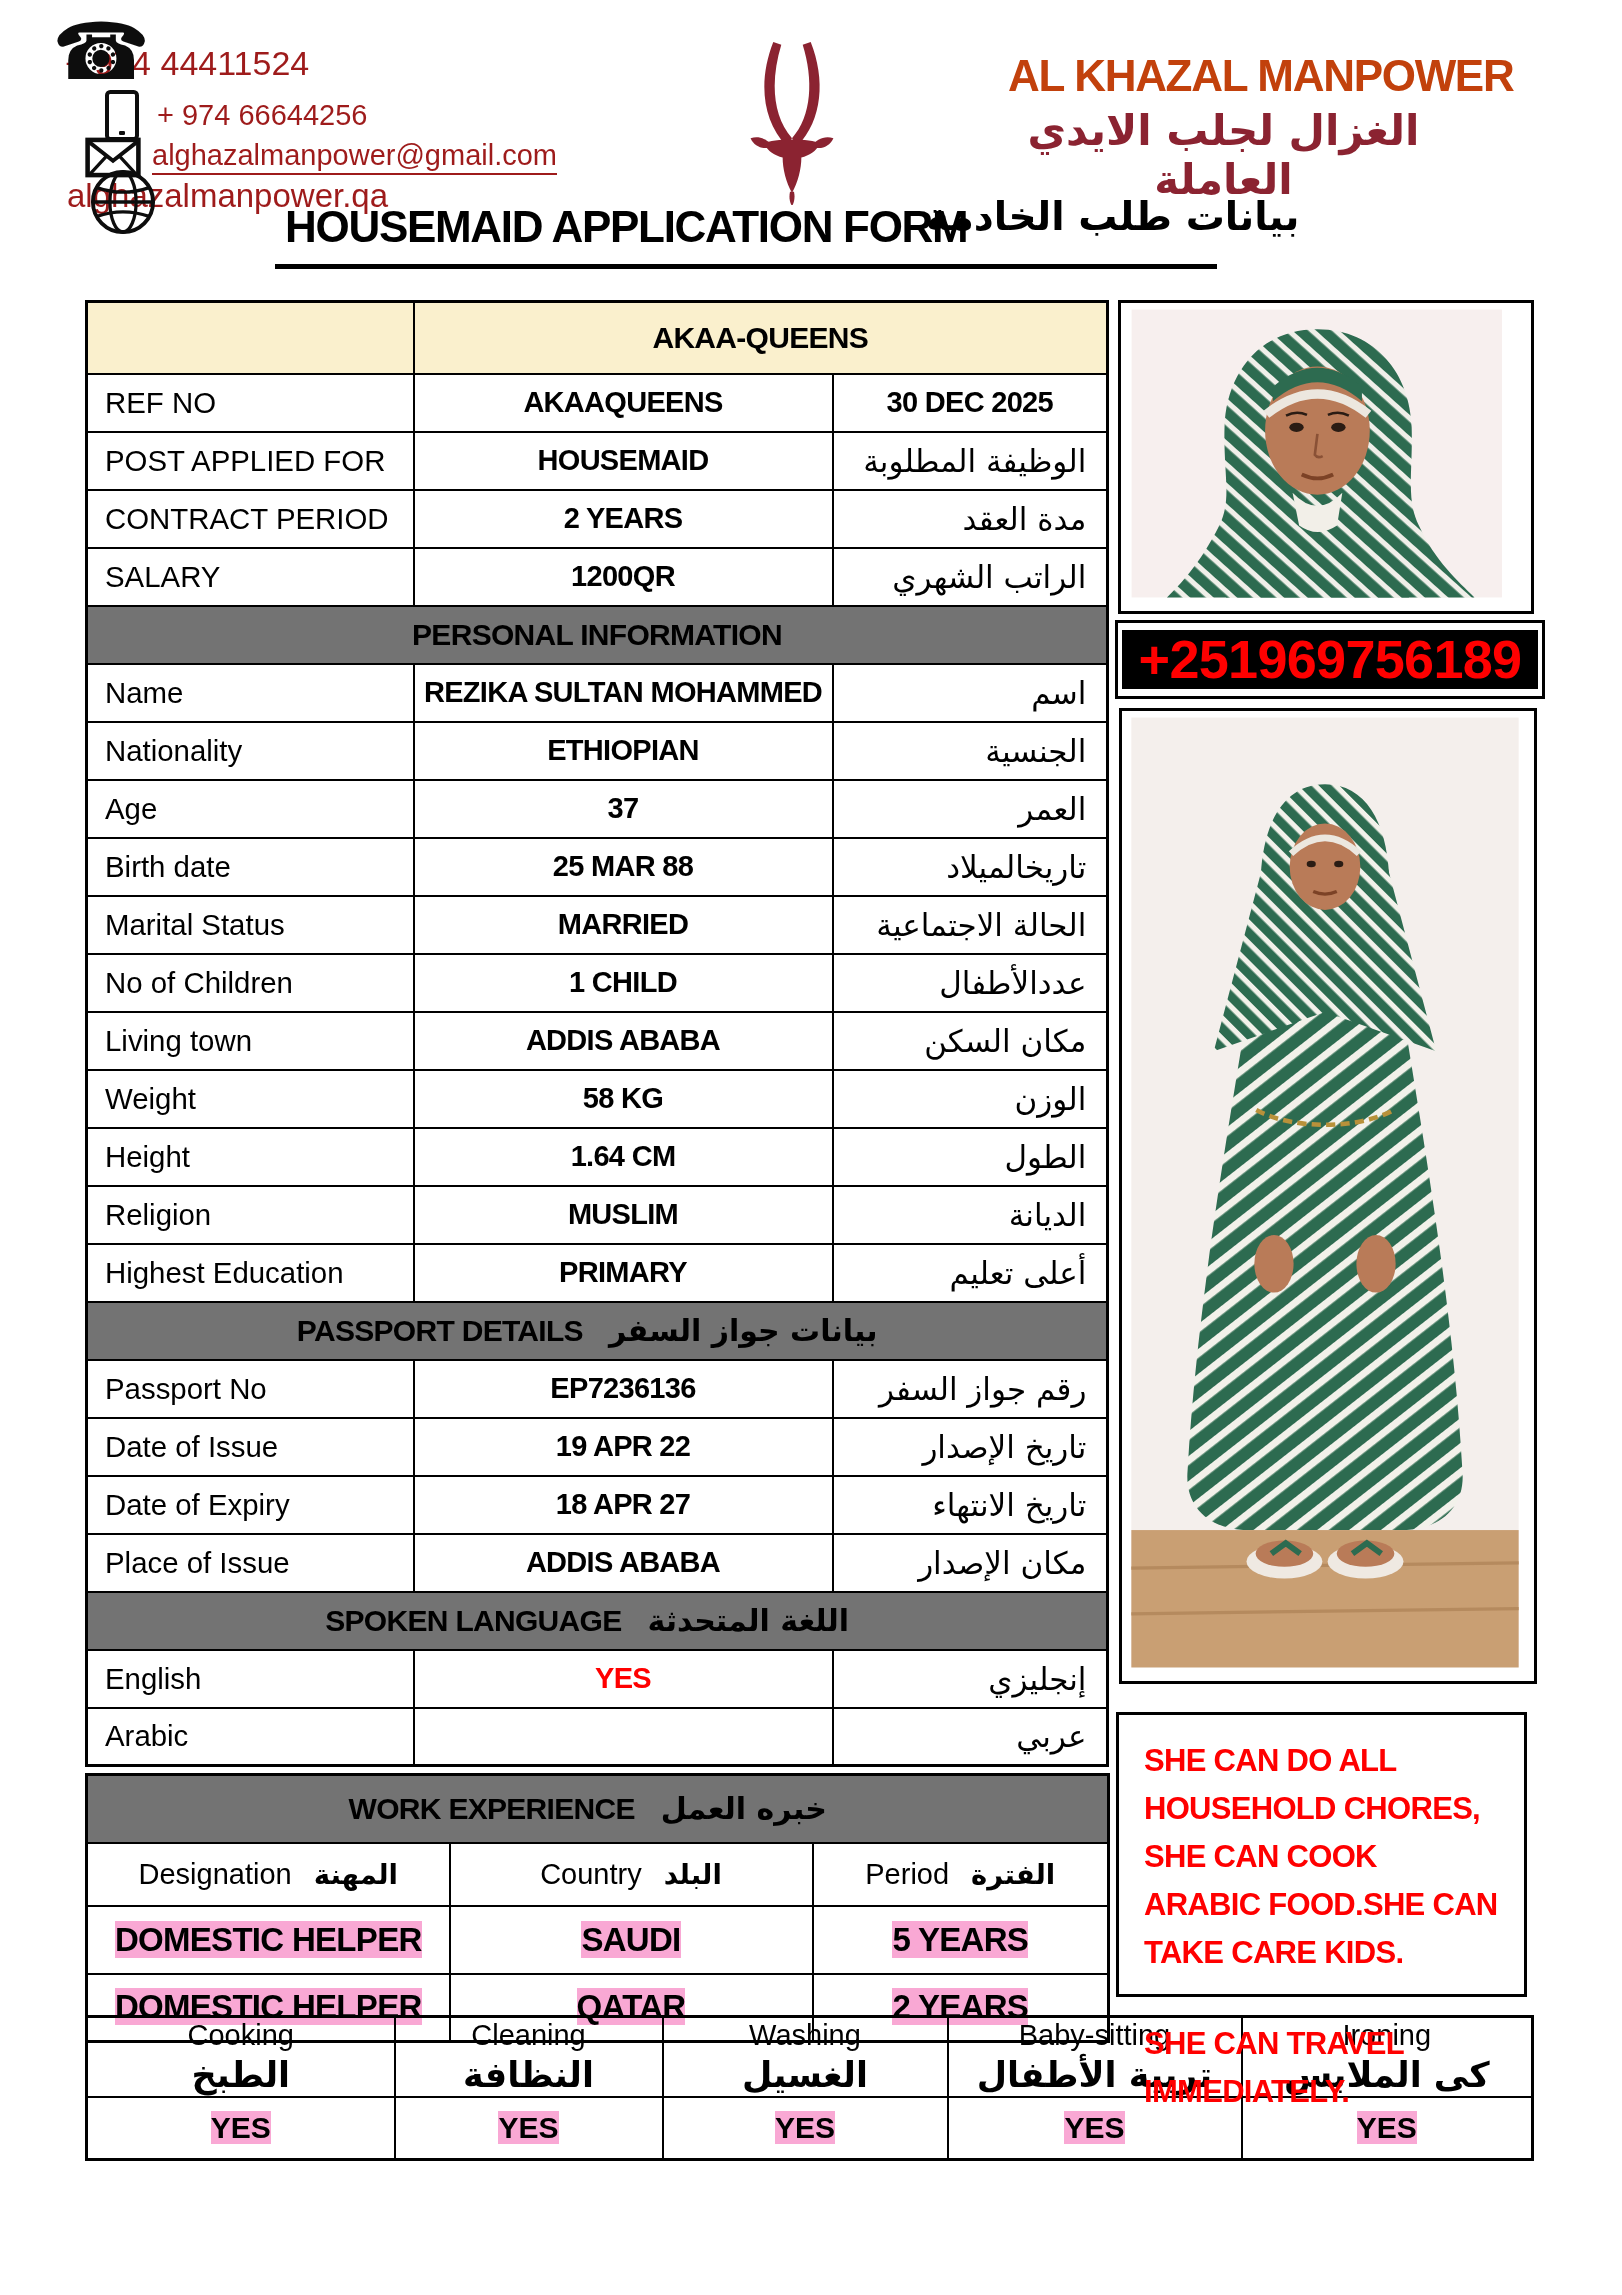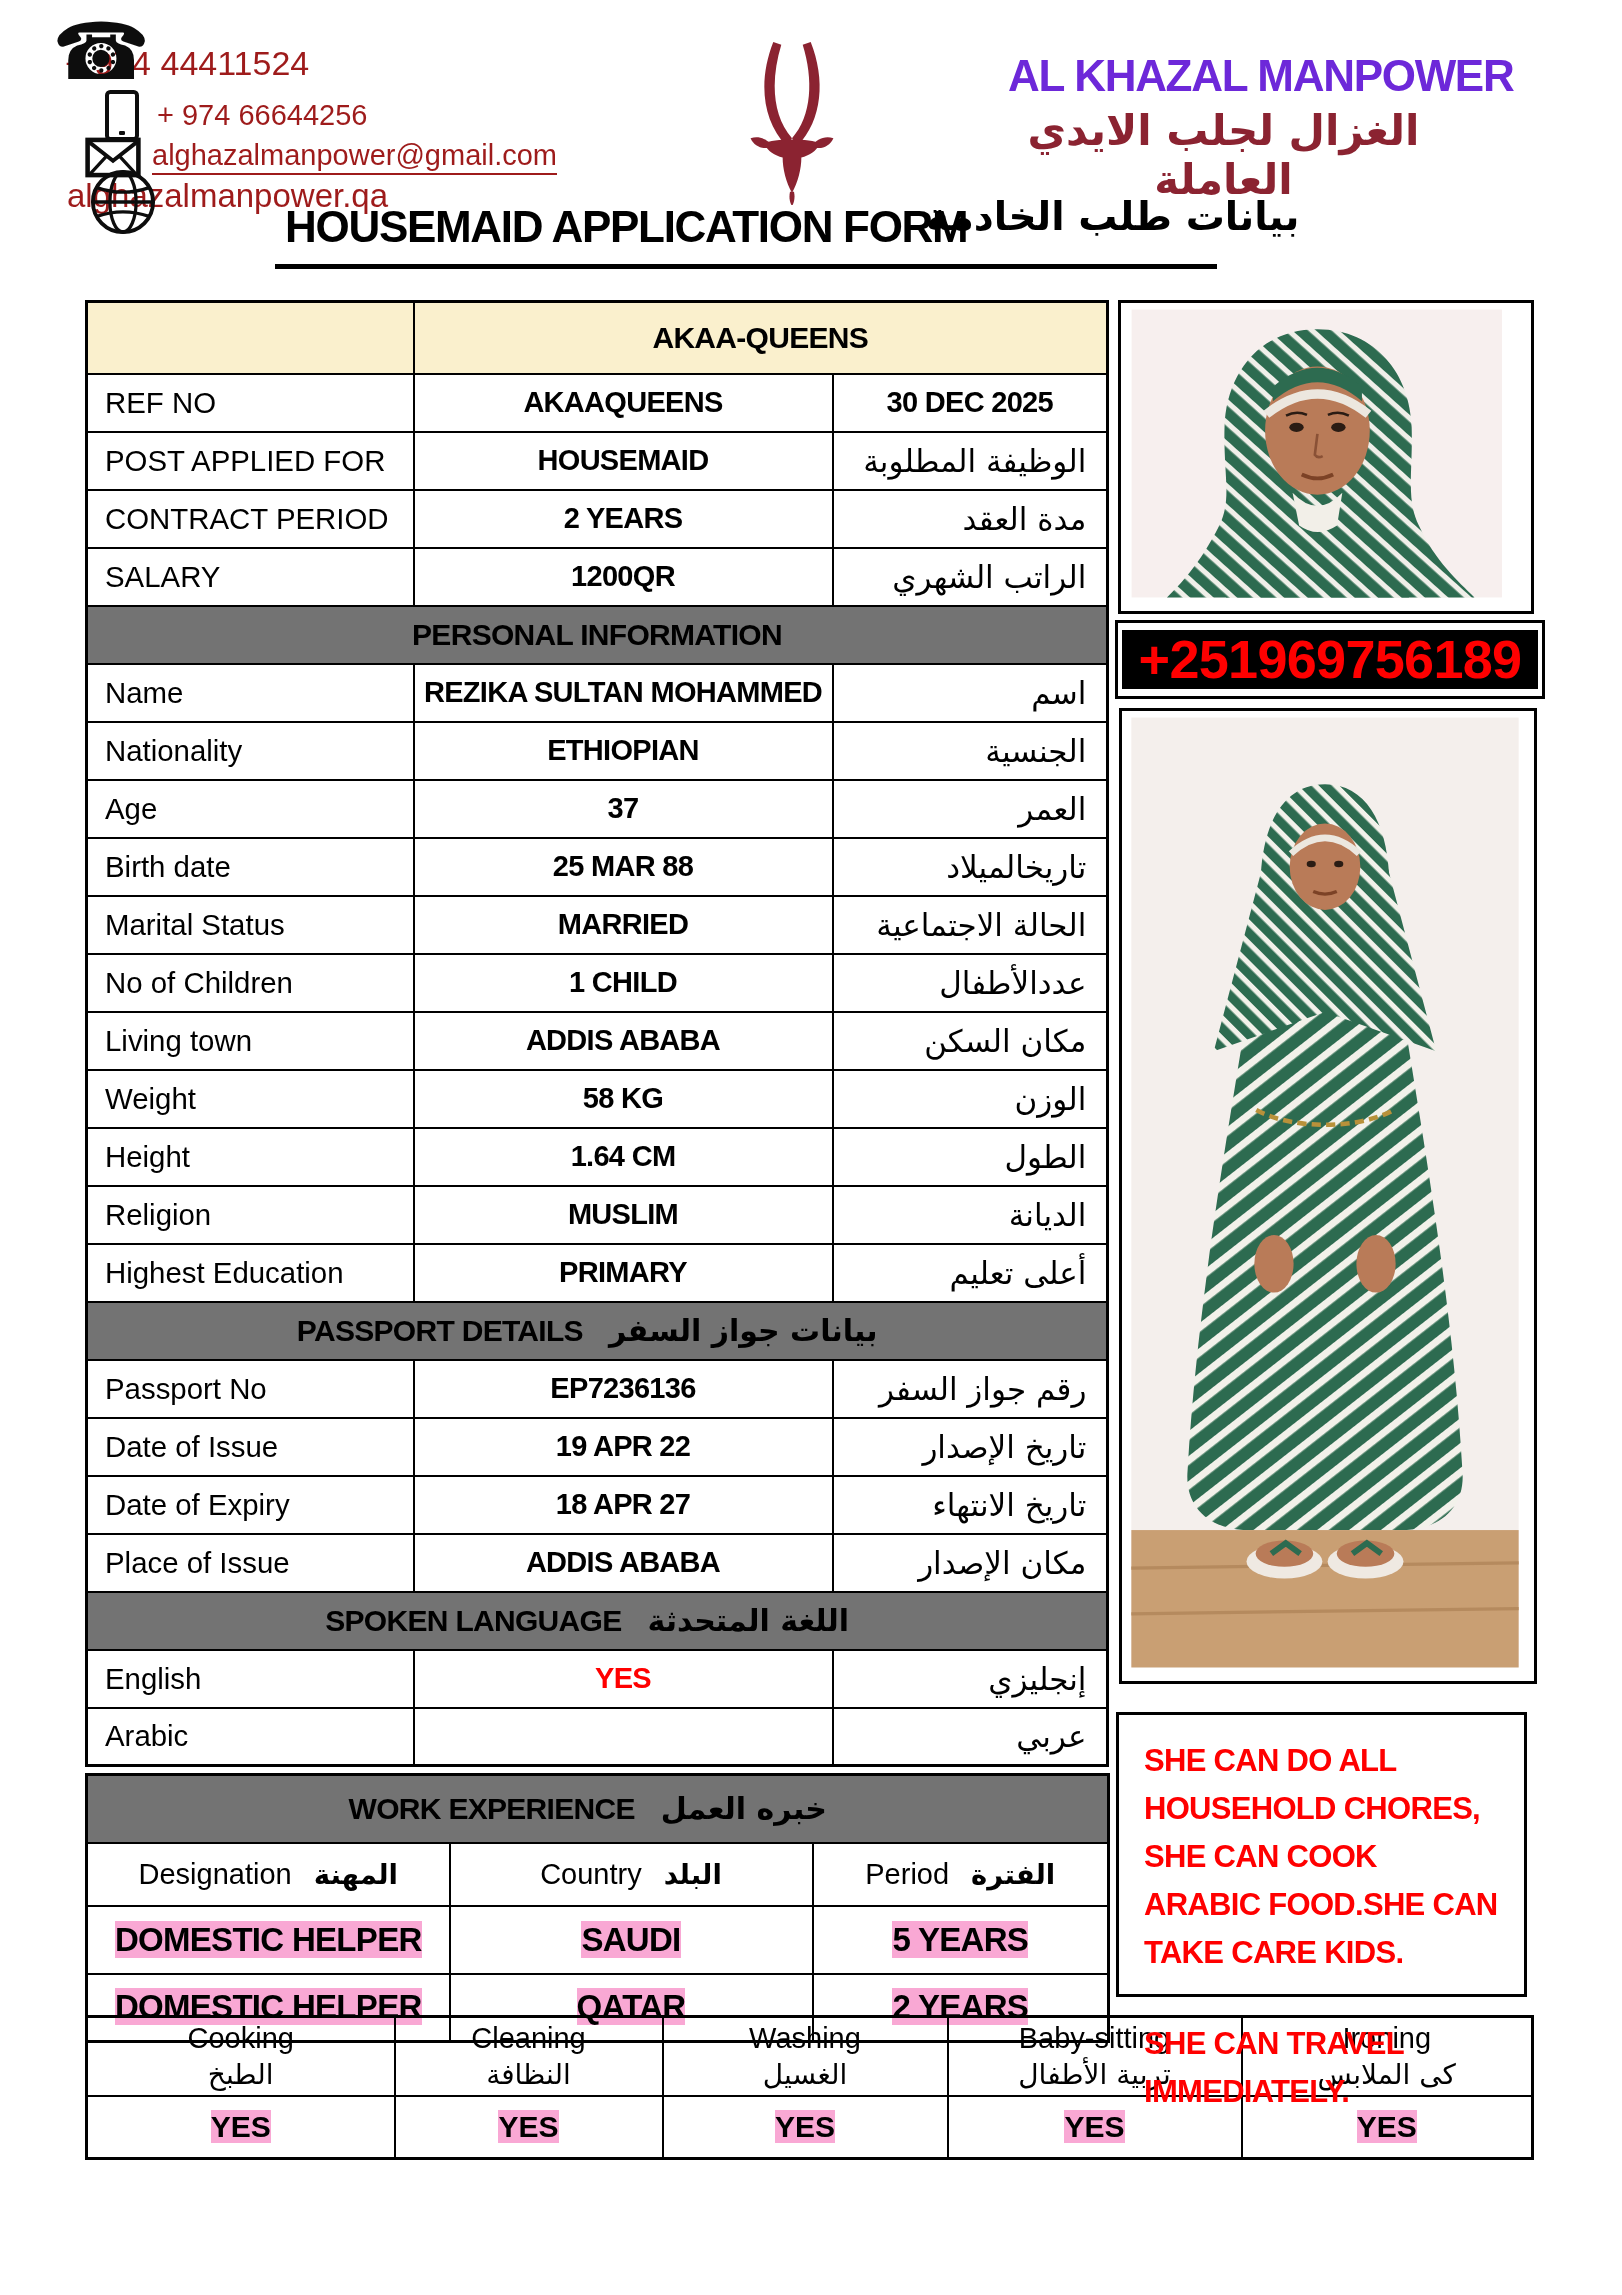--- a/index.html
+++ b/index.html
@@ -12,21 +12,21 @@
   .c1{left:65px;top:44px;font-size:34px;z-index:1;}
   .c2{left:157px;top:99px;font-size:29px;}
   .c3{left:152px;top:139px;font-size:29px;border-bottom:2px solid #9e1b1b;padding-bottom:1.3px;text-decoration:none;display:inline-block;}
   .c4{left:67px;top:177px;font-size:33px;z-index:1;}
   .phone-glyph{left:52px;top:11.8px;font-size:79px;color:#0d0d0d;z-index:2;line-height:1;}
   .mobile-icon{left:105px;top:90px;width:26px;height:43px;border:4.6px solid #0d0d0d;border-radius:5.2px;background:#fff;}
   .mobile-icon::after{content:"";position:absolute;left:50%;bottom:2px;width:6.5px;height:3.9px;margin-left:-3.3px;background:#0d0d0d;border-radius:1.3px;}
   .mail-icon{left:85px;top:137px;}
   .globe-icon{left:89px;top:168px;z-index:2;}
 
-  .brand-en{left:1008px;top:51px;width:432px;font-size:44px;font-weight:bold;letter-spacing:-1.3px;color:#6d28d9;text-align:center;white-space:nowrap;}
+  .brand-en{left:1008px;top:51px;width:432px;font-size:44px;font-weight:bold;letter-spacing:-1.3px;color:#c2410c;text-align:center;white-space:nowrap;}
   .brand-ar{left:1011px;top:106px;width:425px;font-size:42px;font-weight:bold;color:#8b2331;text-align:center;font-family:"DejaVu Sans",sans-serif;}
   .logo{left:710px;top:38px;}
 
   .title-en{left:285px;top:202px;font-size:44px;font-weight:bold;letter-spacing:-1.3px;white-space:nowrap;}
   .title-ar{left:926px;top:194px;font-size:39px;font-weight:bold;font-family:"DejaVu Sans",sans-serif;}
   .title-rule{left:275px;top:264px;width:942px;height:4.6px;background:#000;}
 
   
   table{border-collapse:collapse;table-layout:fixed;}
   .t{position:absolute;left:85px;width:1021px;border:3.3px solid #000;}
@@ -46,21 +46,21 @@
   .topband .en{font-size:30px;font-weight:bold;letter-spacing:-0.7px;}
   .colhdr{text-align:center;}
   .colhdr .en{font-size:29px;}
   .colhdr .ar{font-size:27.5px;font-family:"DejaVu Sans",sans-serif;margin-left:22px;font-weight:bold;}
   .hl{background:#f9a8d4;}
   .wxval{font-size:33px;font-weight:bold;letter-spacing:-0.7px;text-align:center;}
   .skills-t{position:absolute;left:85px;width:1446px;border:3.3px solid #000;}
   .skills-t td{border:2.6px solid #000;text-align:center;vertical-align:middle;}
   .sk-hdr{height:75px;}
   .sk-hdr .en{font-size:29px;display:block;}
-  .sk-hdr .ar{font-size:28px;font-family:"DejaVu Sans",sans-serif;font-weight:normal;display:block;margin-top:2.6px;}
+  .sk-hdr .ar{font-size:35px;font-family:"DejaVu Sans",sans-serif;font-weight:bold;display:block;margin-top:2.6px;}
   .sk-val{height:58px;font-size:30px;font-weight:bold;}
 
   
   .pbox{border:3.3px solid #000;background:#fff;}
   .photo1{left:1118px;top:300px;width:410px;height:308px;}
   .phonebox{left:1115px;top:620px;width:424px;height:73px;display:flex;align-items:center;justify-content:center;}
   .phonebox .num{background:#000000;color:#ff0000;font-weight:bold;font-size:54px;letter-spacing:-0.7px;padding:1.3px 17px;line-height:1.05;}
   .photo2{left:1119px;top:708px;width:412px;height:970px;}
   .redbox{left:1116px;top:1712px;width:411px;height:285px;padding:22px 25px;box-sizing:border-box;}
   .redbox p{margin:0;color:#ff0000;font-weight:bold;font-size:31px;line-height:1.55;letter-spacing:-0.7px;}

